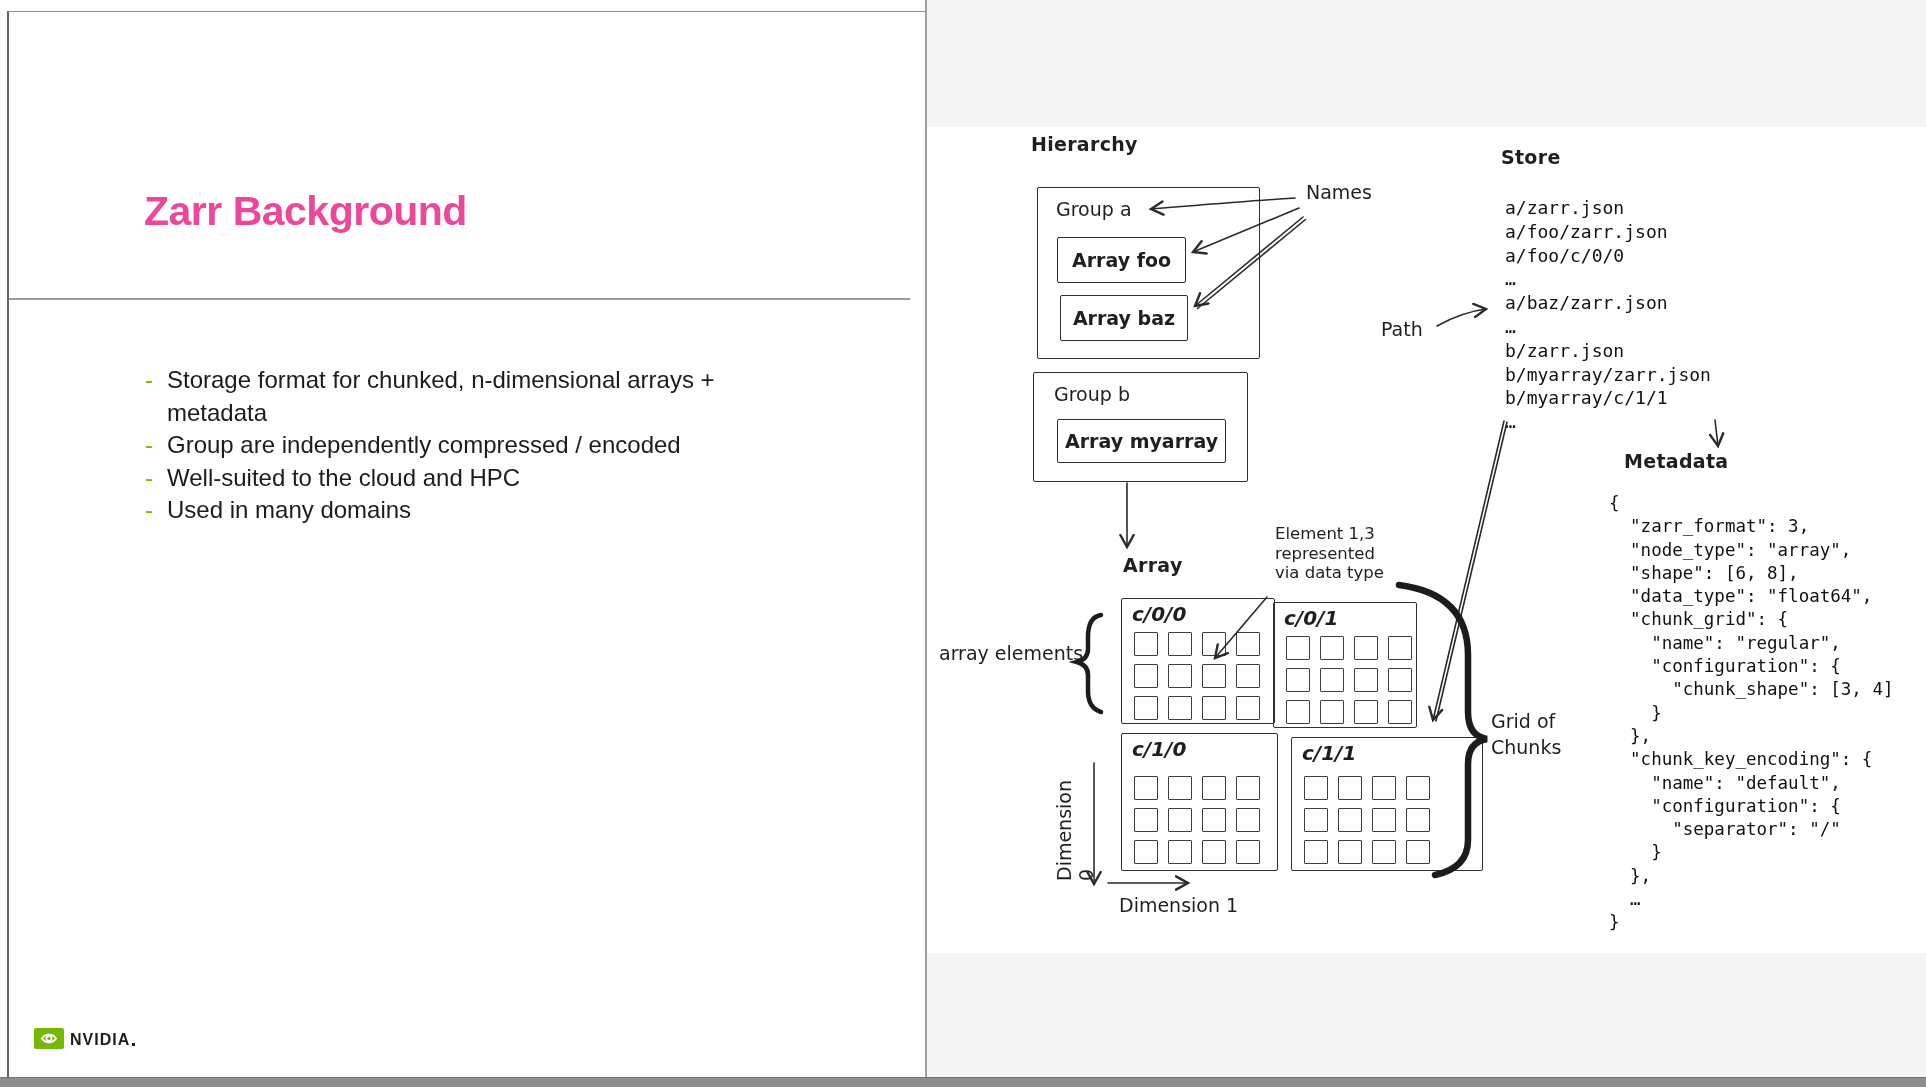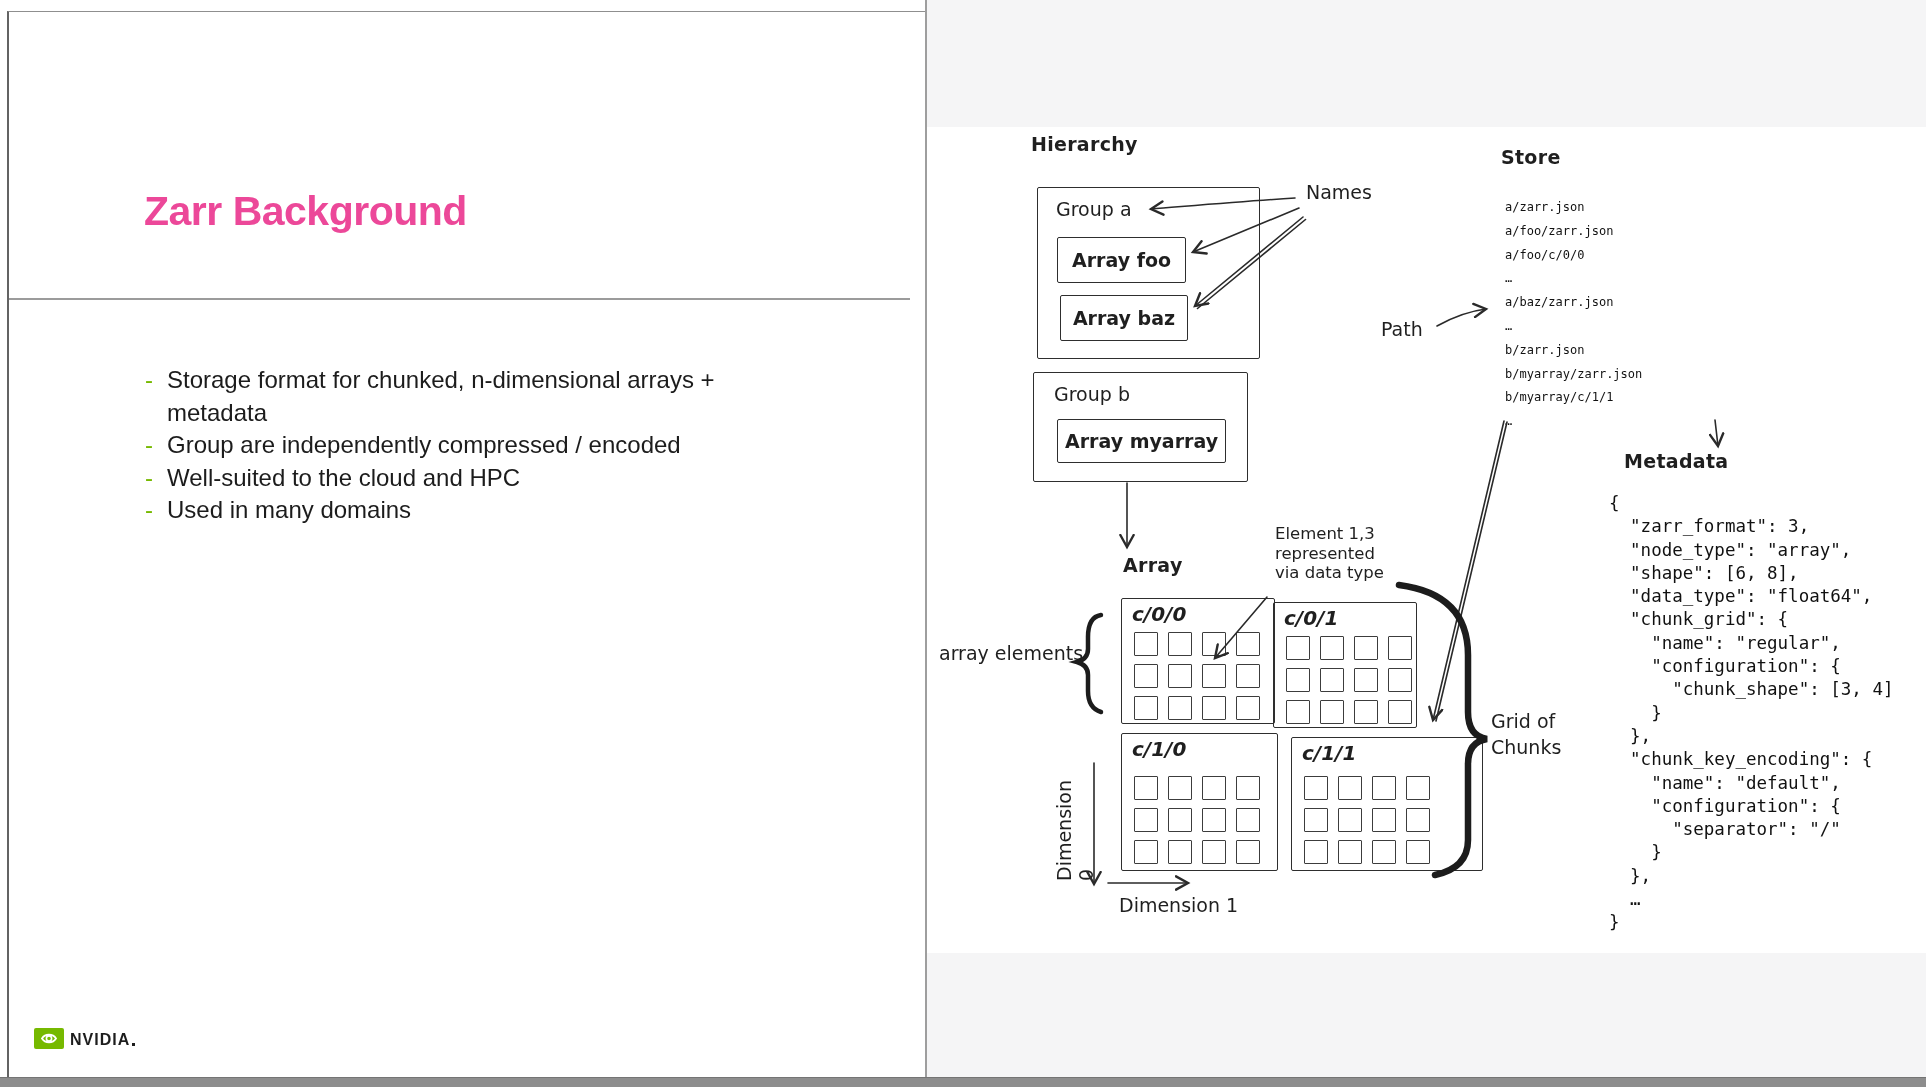--- a/index.html
+++ b/index.html
@@ -27,21 +27,21 @@
   .bottom-bar{position:absolute;left:0;bottom:0;width:1926px;height:9px;background:#8d8d8d;
               border-top:1px solid #747474;z-index:6;}
 
   .abs{position:absolute;}
   .hand{font-family:"DejaVu Sans",sans-serif;color:#1f1f1f;}
   .hand-heading{font-size:19px;font-weight:600;letter-spacing:.3px;}
   .hand-label{font-size:19px;font-weight:500;}
   .sketch-box{position:absolute;border:1.6px solid #2e2e2e;border-radius:2px;background:transparent;}
   .inner-box{display:flex;align-items:center;justify-content:center;font-size:19px;font-weight:700;}
 
-  .store-list{line-height:23.8px;font-family:"DejaVu Sans Mono",monospace;font-size:12px;color:#111;}
+  .store-list{line-height:23.8px;font-family:"DejaVu Sans Mono",monospace;font-size:18px;color:#111;}
   .meta-json{margin:0;font-family:"DejaVu Sans Mono",monospace;font-size:17.5px;line-height:23.3px;
              color:#111;white-space:pre;}
 
   .chunk-label{position:absolute;left:10px;top:3px;font-size:20px;font-weight:600;font-style:italic;}
   .chunk-grid{position:absolute;left:12px;top:33px;display:grid;grid-template-columns:repeat(4,24px);
               grid-auto-rows:24px;column-gap:10px;row-gap:8px;}
   .sq{border:1.6px solid #3c3c3c;border-radius:1px;}
 
   .annotation{font-size:16.5px;line-height:19.5px;font-weight:500;}
   .dim0{writing-mode:vertical-rl;transform:rotate(180deg);height:118px;}

